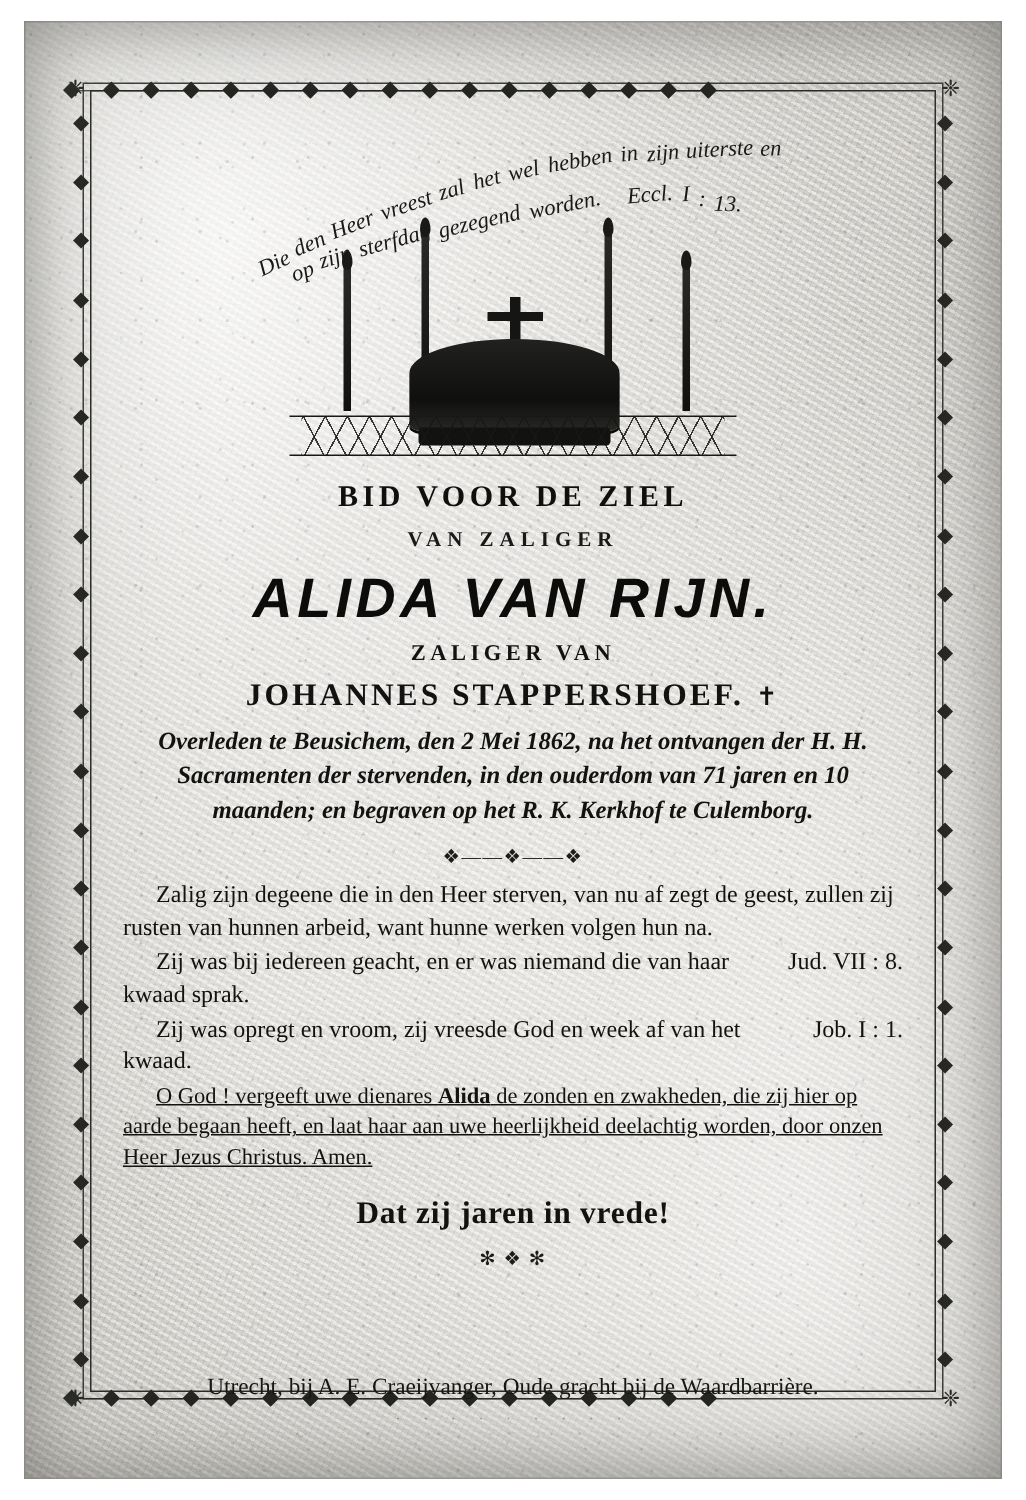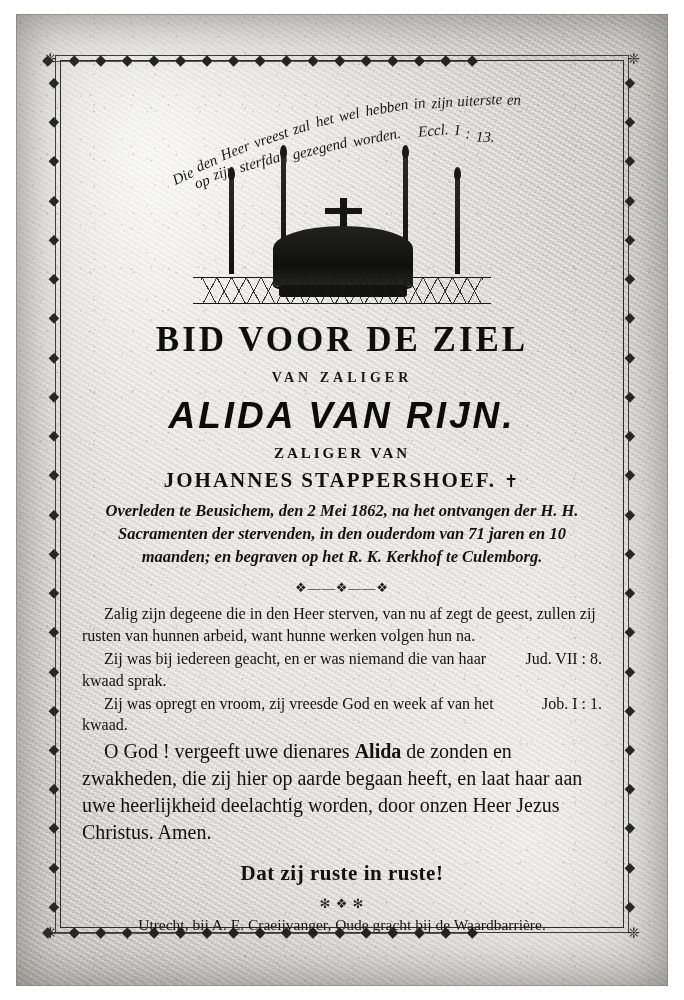--- a/index.html
+++ b/index.html
@@ -206,21 +206,21 @@
       repeating-linear-gradient(-62deg, rgba(25,25,23,0.85) 0 1px, rgba(0,0,0,0) 1px 13px);
   }
   .floor-line {
     position:absolute; left:16px; right:16px; height:1px; background:#1a1a18;
   }
 
   
   .t-bid {
     font-family: "Liberation Serif", serif;
     font-weight: bold;
-    font-size: 35px;
+    font-size: 20px;
     letter-spacing: 3px;
     margin-top: 2px;
     color: #111110;
   }
   .t-van-zaliger {
     font-size: 14px;
     letter-spacing: 4px;
     font-weight: bold;
     margin-top: 10px;
     color: #1a1a18;
@@ -283,23 +283,24 @@
 
   .t-gebed {
     font-weight: bold;
     letter-spacing: 5px;
     font-size: 17px;
     margin: 9px 0 5px 0;
     text-align: center;
   }
   .prayer {
     text-align: left;
-    font-size: 20px;
+    font-size: 15px;
     line-height: 1.36;
     padding: 0 4px;
+    text-decoration: underline;
   }
   .prayer p { margin: 0; text-indent: 22px; }
   .prayer b { font-weight: bold; }
 
   .t-rip {
     font-weight: bold;
     font-size: 21px;
     margin-top: 14px;
     letter-spacing: 0.5px;
   }
@@ -446,21 +447,21 @@
         <span>Zij was opregt en vroom, zij vreesde God en week af van het kwaad.</span>
       </p>
       <div class="clear"></div>
     </div>
 
 
     <div class="prayer">
       <p><span>O God ! vergeeft uwe dienares </span><b>Alida</b><span> de zonden en zwakheden, die zij hier op aarde begaan heeft, en laat haar aan uwe heerlijkheid deelachtig worden, door onzen Heer Jezus Christus.  Amen.</span></p>
     </div>
 
-    <div class="t-rip">Dat zij ruste in ruste!</div>
+    <div class="t-rip">Dat zij jaren in vrede!</div>
 
     <div class="bottom-orn">✻ ❖ ✻</div>
   </div>
 
   <div id="imprint">Utrecht, bij A. E. Craeijvanger, Oude gracht bij de Waardbarrière.</div>
   <div id="imprint-dots">· · · · · · · · ·</div>
 
   <div id="vignette"></div>
 </div>
 

